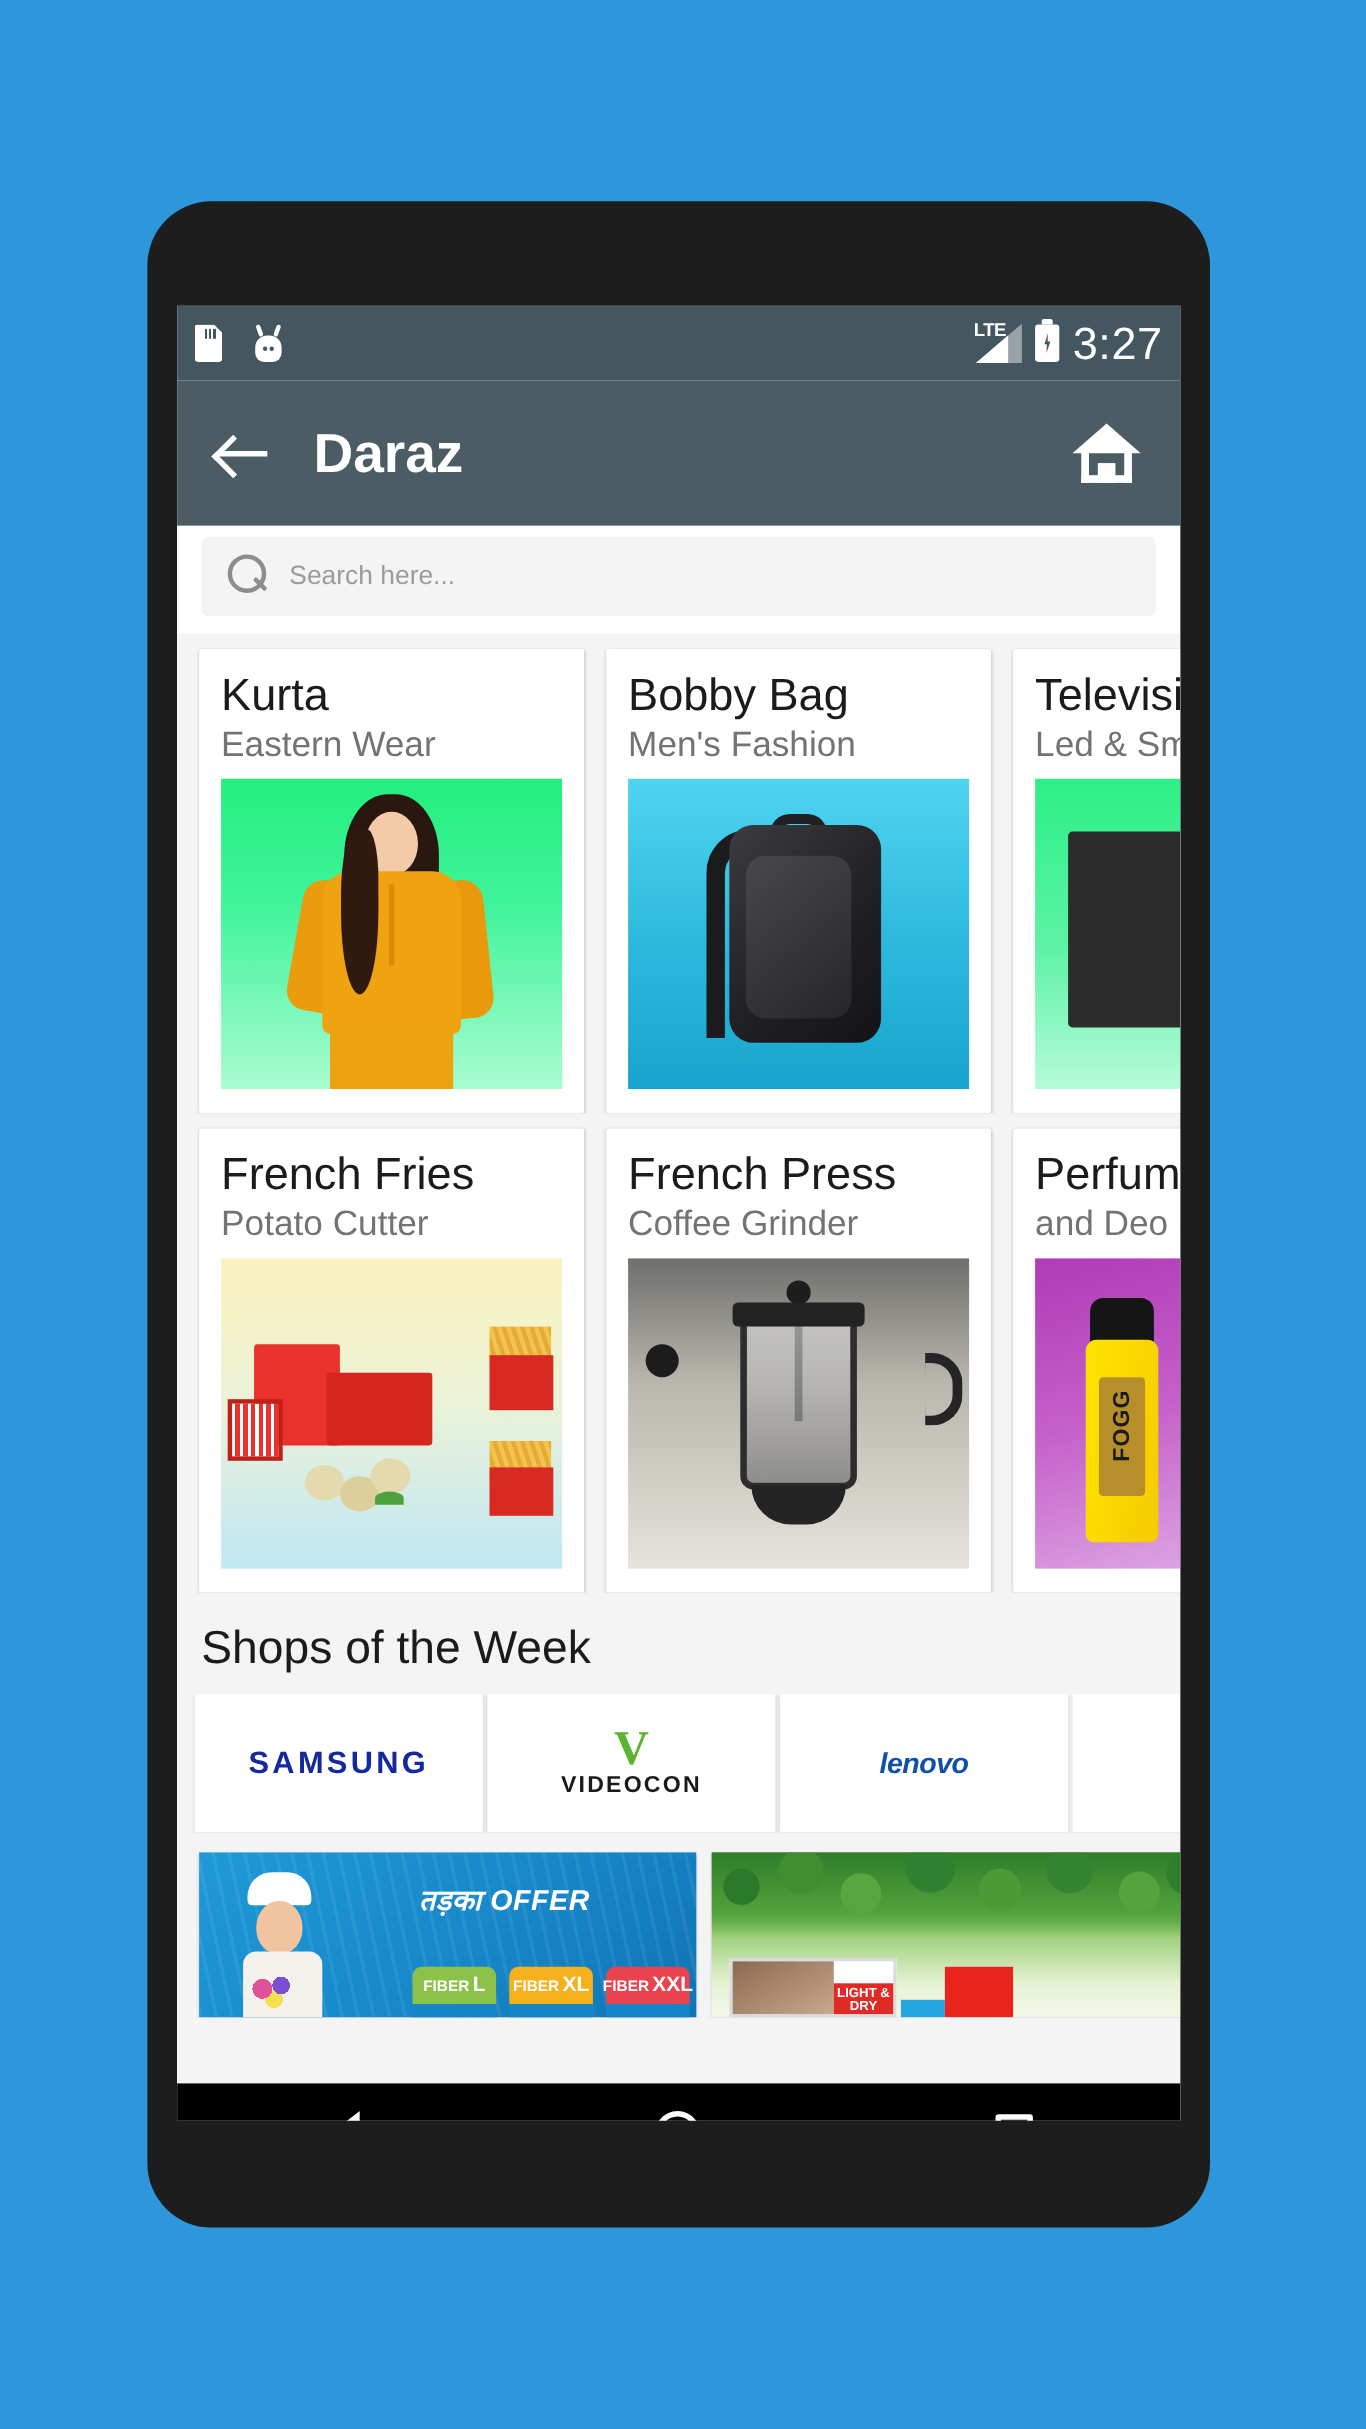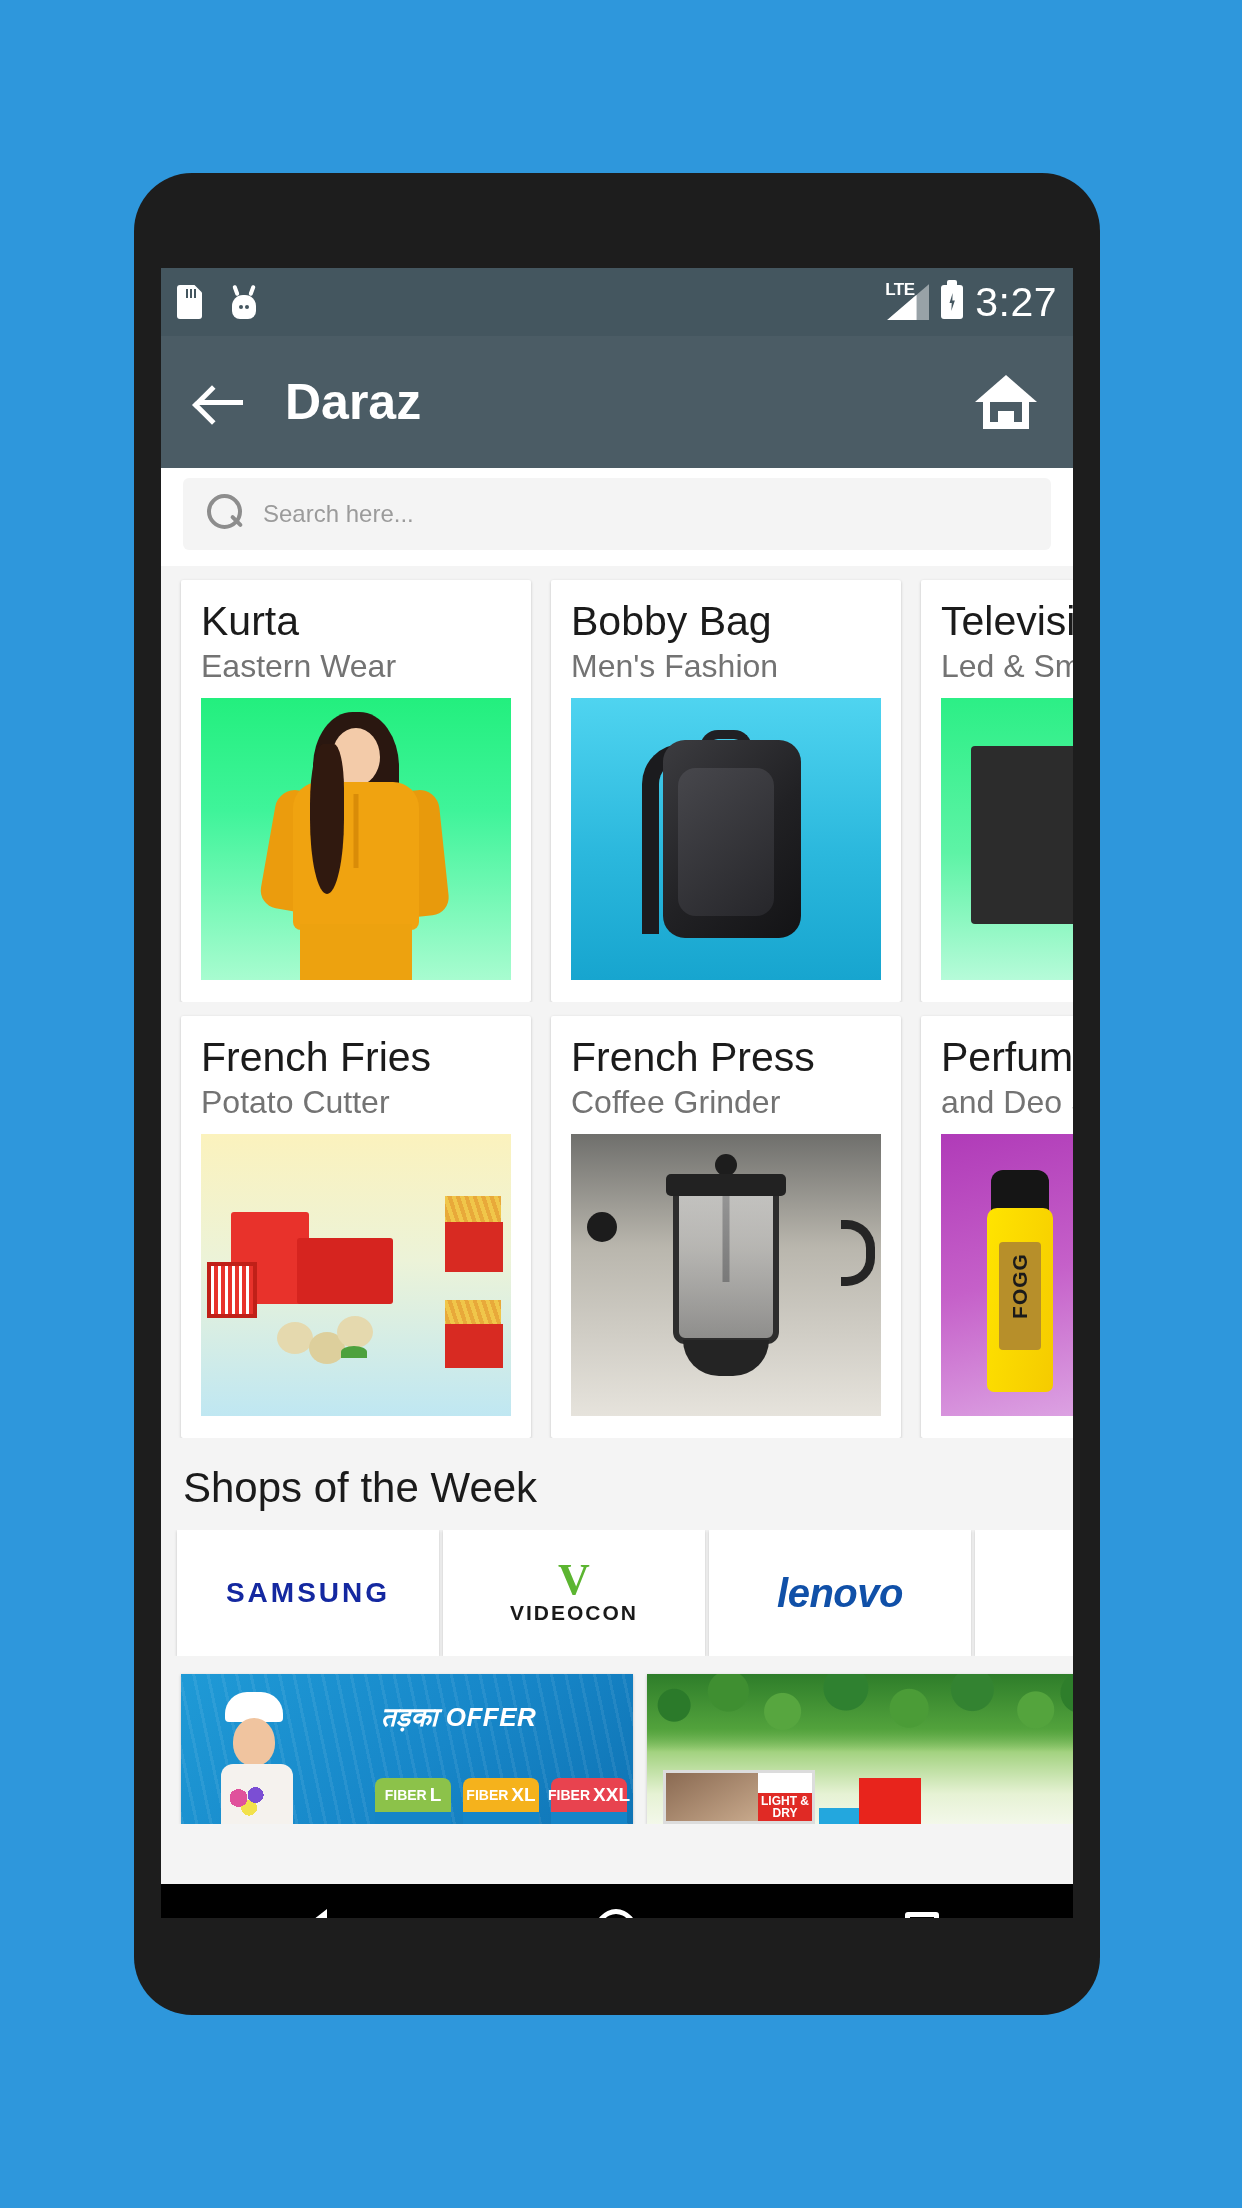--- a/index.html
+++ b/index.html
@@ -6,21 +6,21 @@
   html, body {
     width: 1242px; height: 2208px;
     background: #2e97dc;
     font-family: "Liberation Sans", sans-serif;
     overflow: hidden;
   }
 
   
   .phone {
     position: absolute;
-    left: 134px; top: 173px;
+    left: 134px; top: 183px;
     width: 966px; height: 1842px;
     background: #1d1d1d;
     border-radius: 58px;
   }
   .screen {
     position: absolute;
     left: 27px; top: 95px;
     width: 912px; height: 1650px;
     background: #ffffff;
     overflow: hidden;
@@ -252,21 +252,21 @@
   .shops-strip { display:flex; gap:4px; padding: 0 16px; overflow:hidden; }
   .shop-card { flex:none; width: 262px; height: 126px; background:#fff;
     box-shadow: 0 1px 3px rgba(0,0,0,.2);
     display:flex; align-items:center; justify-content:center; }
   .logo-samsung { font-size:28px; font-weight:700; color:#1428a0; letter-spacing:3px; }
   .logo-videocon { text-align:center; }
   .logo-videocon .v { font-size:44px; font-weight:700; color:#5cb531;
     font-family:"Liberation Serif", serif; line-height:.8; }
   .logo-videocon .t { font-size:21px; font-weight:700; color:#1a1a1a;
     letter-spacing:2px; margin-top:4px; }
-  .logo-lenovo { font-size:40px; font-weight:700; color:#1050a8;
+  .logo-lenovo { font-size:26px; font-weight:700; color:#1050a8;
     font-style:italic; letter-spacing:-.5px; }
 
   
   .banners { display:flex; gap:14px; padding: 18px 20px 0 20px; overflow:hidden; }
   .banner { flex:none; width: 452px; height: 150px; position:relative;
     overflow:hidden; box-shadow: 0 1px 3px rgba(0,0,0,.2); }
 
   .b-fiber { background:
     repeating-linear-gradient(78deg, rgba(255,255,255,.07) 0 3px, transparent 3px 14px),
     linear-gradient(135deg,#1f9ad6 0%,#1787c9 55%,#0f74b5 100%); }

